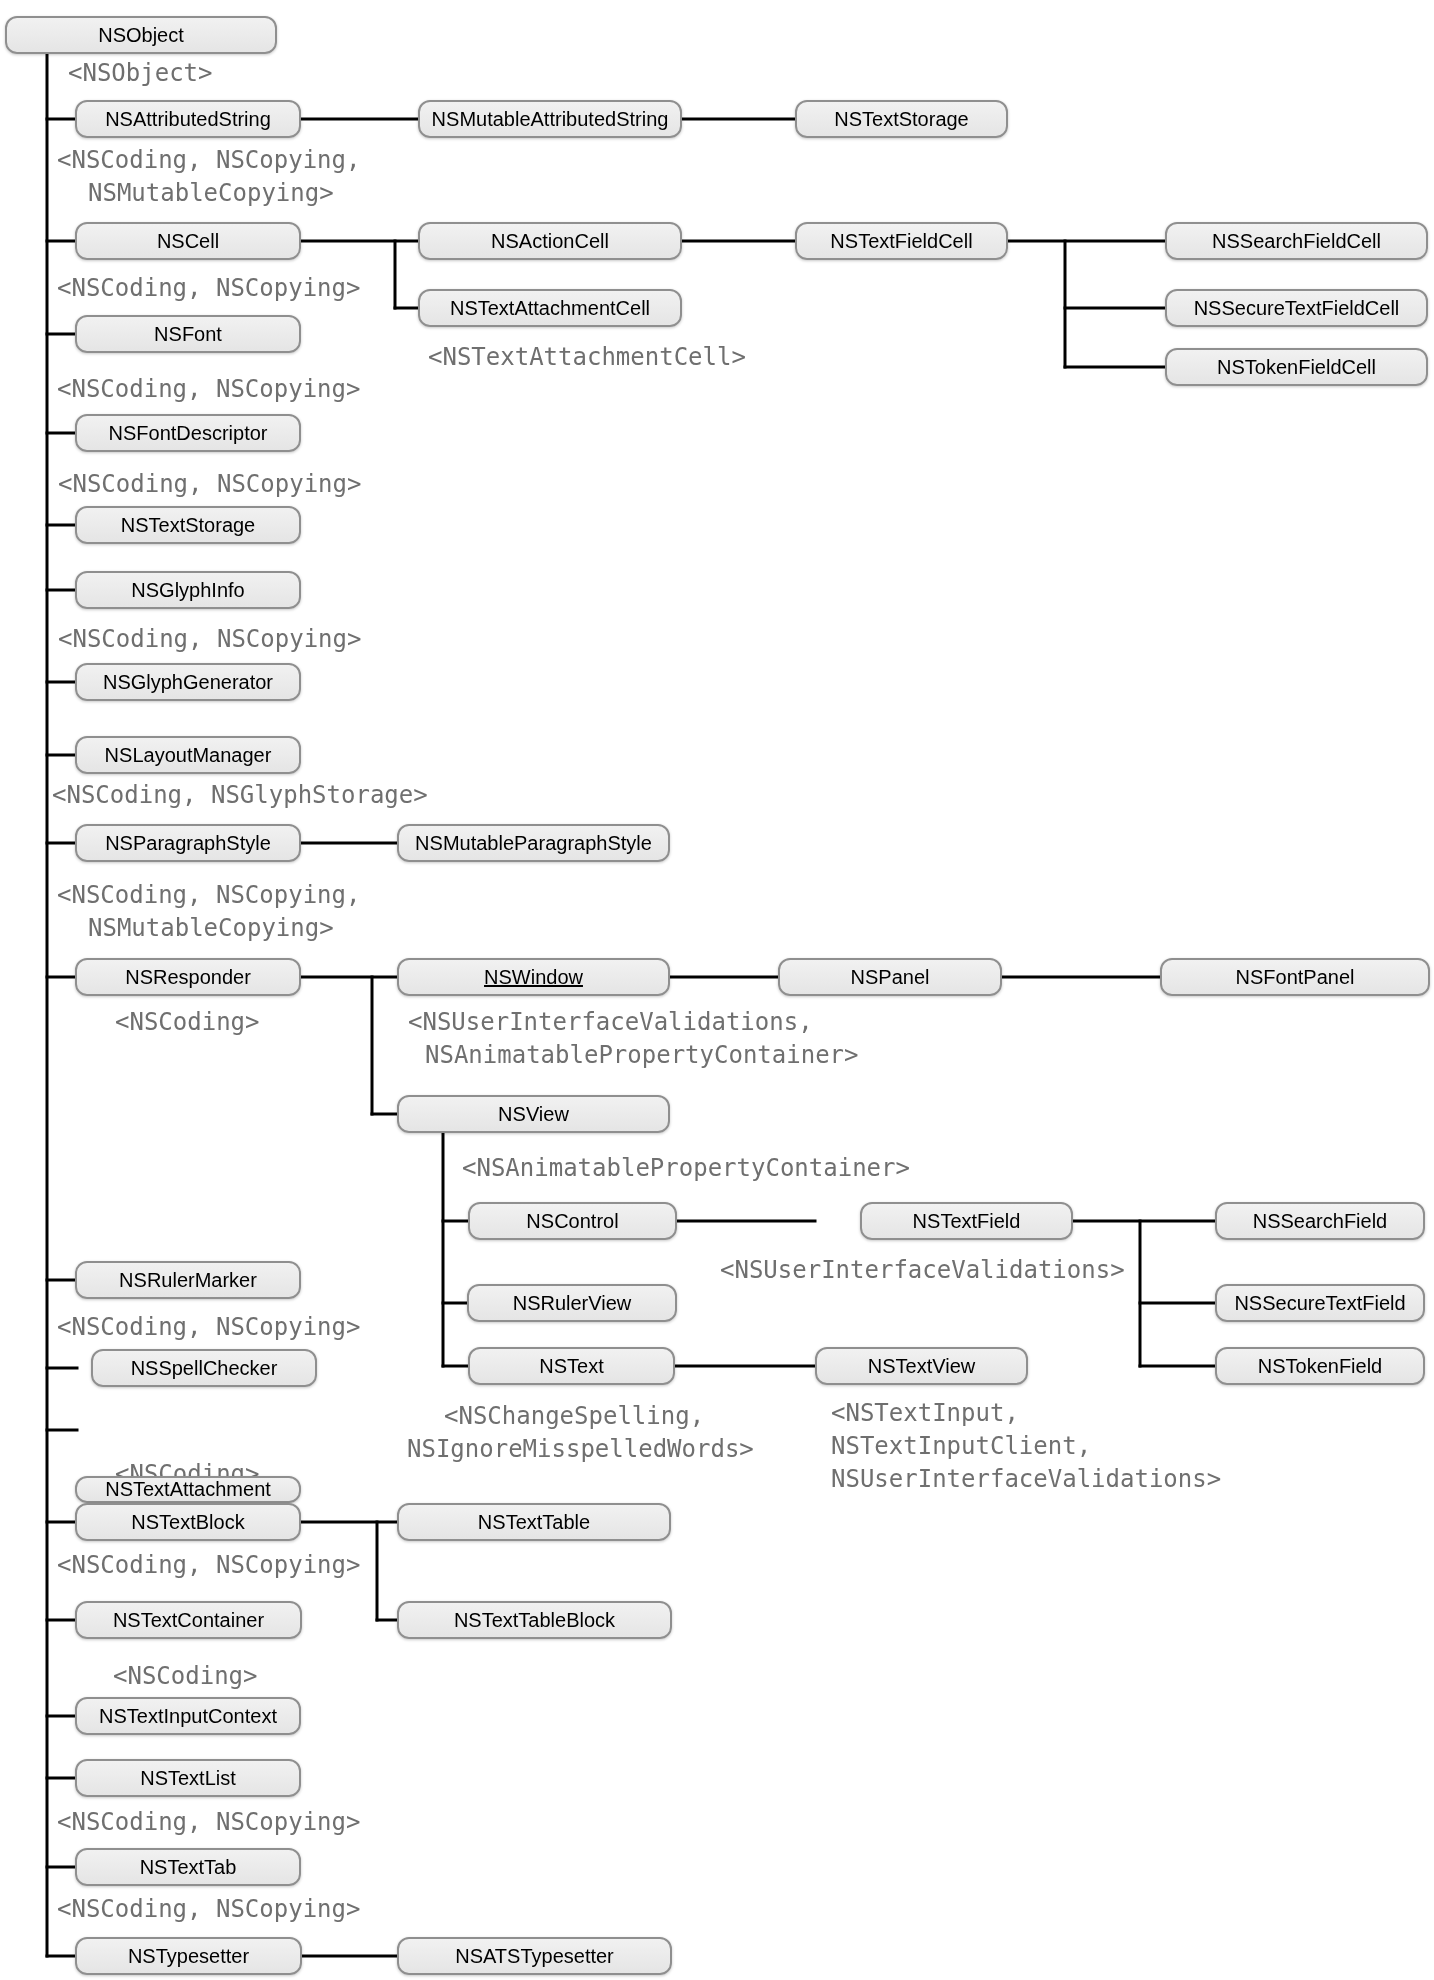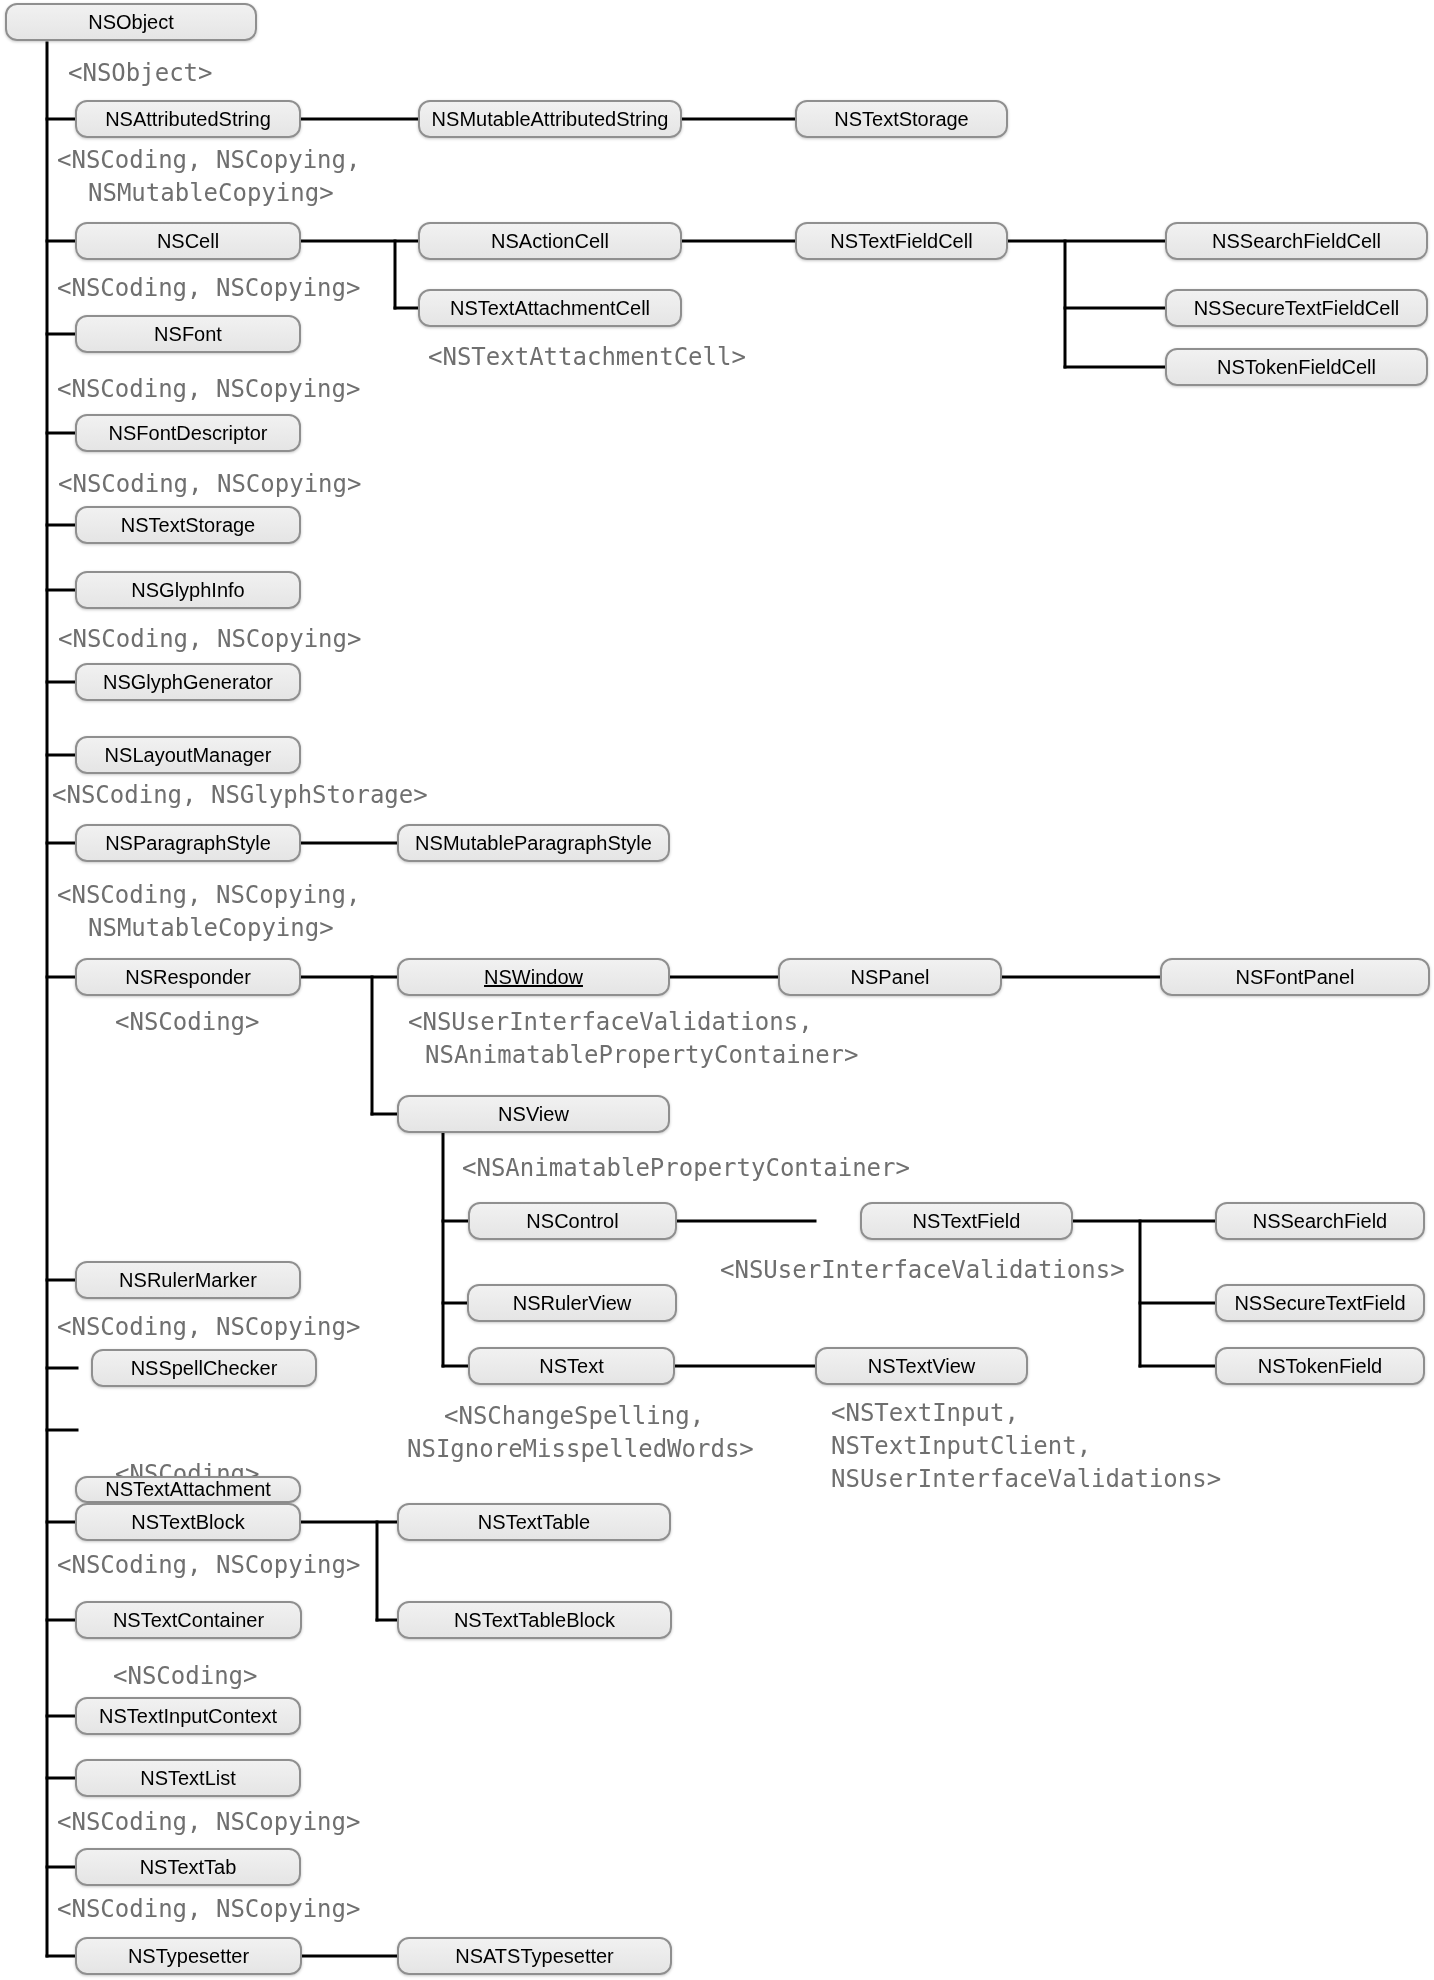--- a/index.html
+++ b/index.html
@@ -86,21 +86,21 @@
       <line x1="1028" y1="1221" x2="1215" y2="1221" stroke="#000000" stroke-width="3" stroke-linecap="square"></line>
       <line x1="1140" y1="1221" x2="1140" y2="1366" stroke="#000000" stroke-width="3" stroke-linecap="square"></line>
       <line x1="1140" y1="1303" x2="1215" y2="1303" stroke="#000000" stroke-width="3" stroke-linecap="square"></line>
       <line x1="1140" y1="1366" x2="1215" y2="1366" stroke="#000000" stroke-width="3" stroke-linecap="square"></line>
       <line x1="675" y1="1366" x2="815" y2="1366" stroke="#000000" stroke-width="3" stroke-linecap="square"></line>
       <line x1="300" y1="1522" x2="397" y2="1522" stroke="#000000" stroke-width="3" stroke-linecap="square"></line>
       <line x1="377" y1="1522" x2="377" y2="1620" stroke="#000000" stroke-width="3" stroke-linecap="square"></line>
       <line x1="377" y1="1620" x2="397" y2="1620" stroke="#000000" stroke-width="3" stroke-linecap="square"></line>
       <line x1="300" y1="1956" x2="397" y2="1956" stroke="#000000" stroke-width="3" stroke-linecap="square"></line>
     </svg>
-<div class="node" style="left: 5px; top: 3px; width: 252px; height: 38px;">
+<div class="node" style="left: 5px; top: 16px; width: 272px; height: 38px;">
       <span>NSObject</span>
     </div>
     <div class="node" style="left: 75px; top: 100px; width: 226px; height: 38px;">
       <span>NSAttributedString</span>
     </div>
     <div class="node" style="left: 418px; top: 100px; width: 264px; height: 38px;">
       <span>NSMutableAttributedString</span>
     </div>
     <div class="node" style="left: 795px; top: 100px; width: 213px; height: 38px;">
       <span>NSTextStorage</span>

